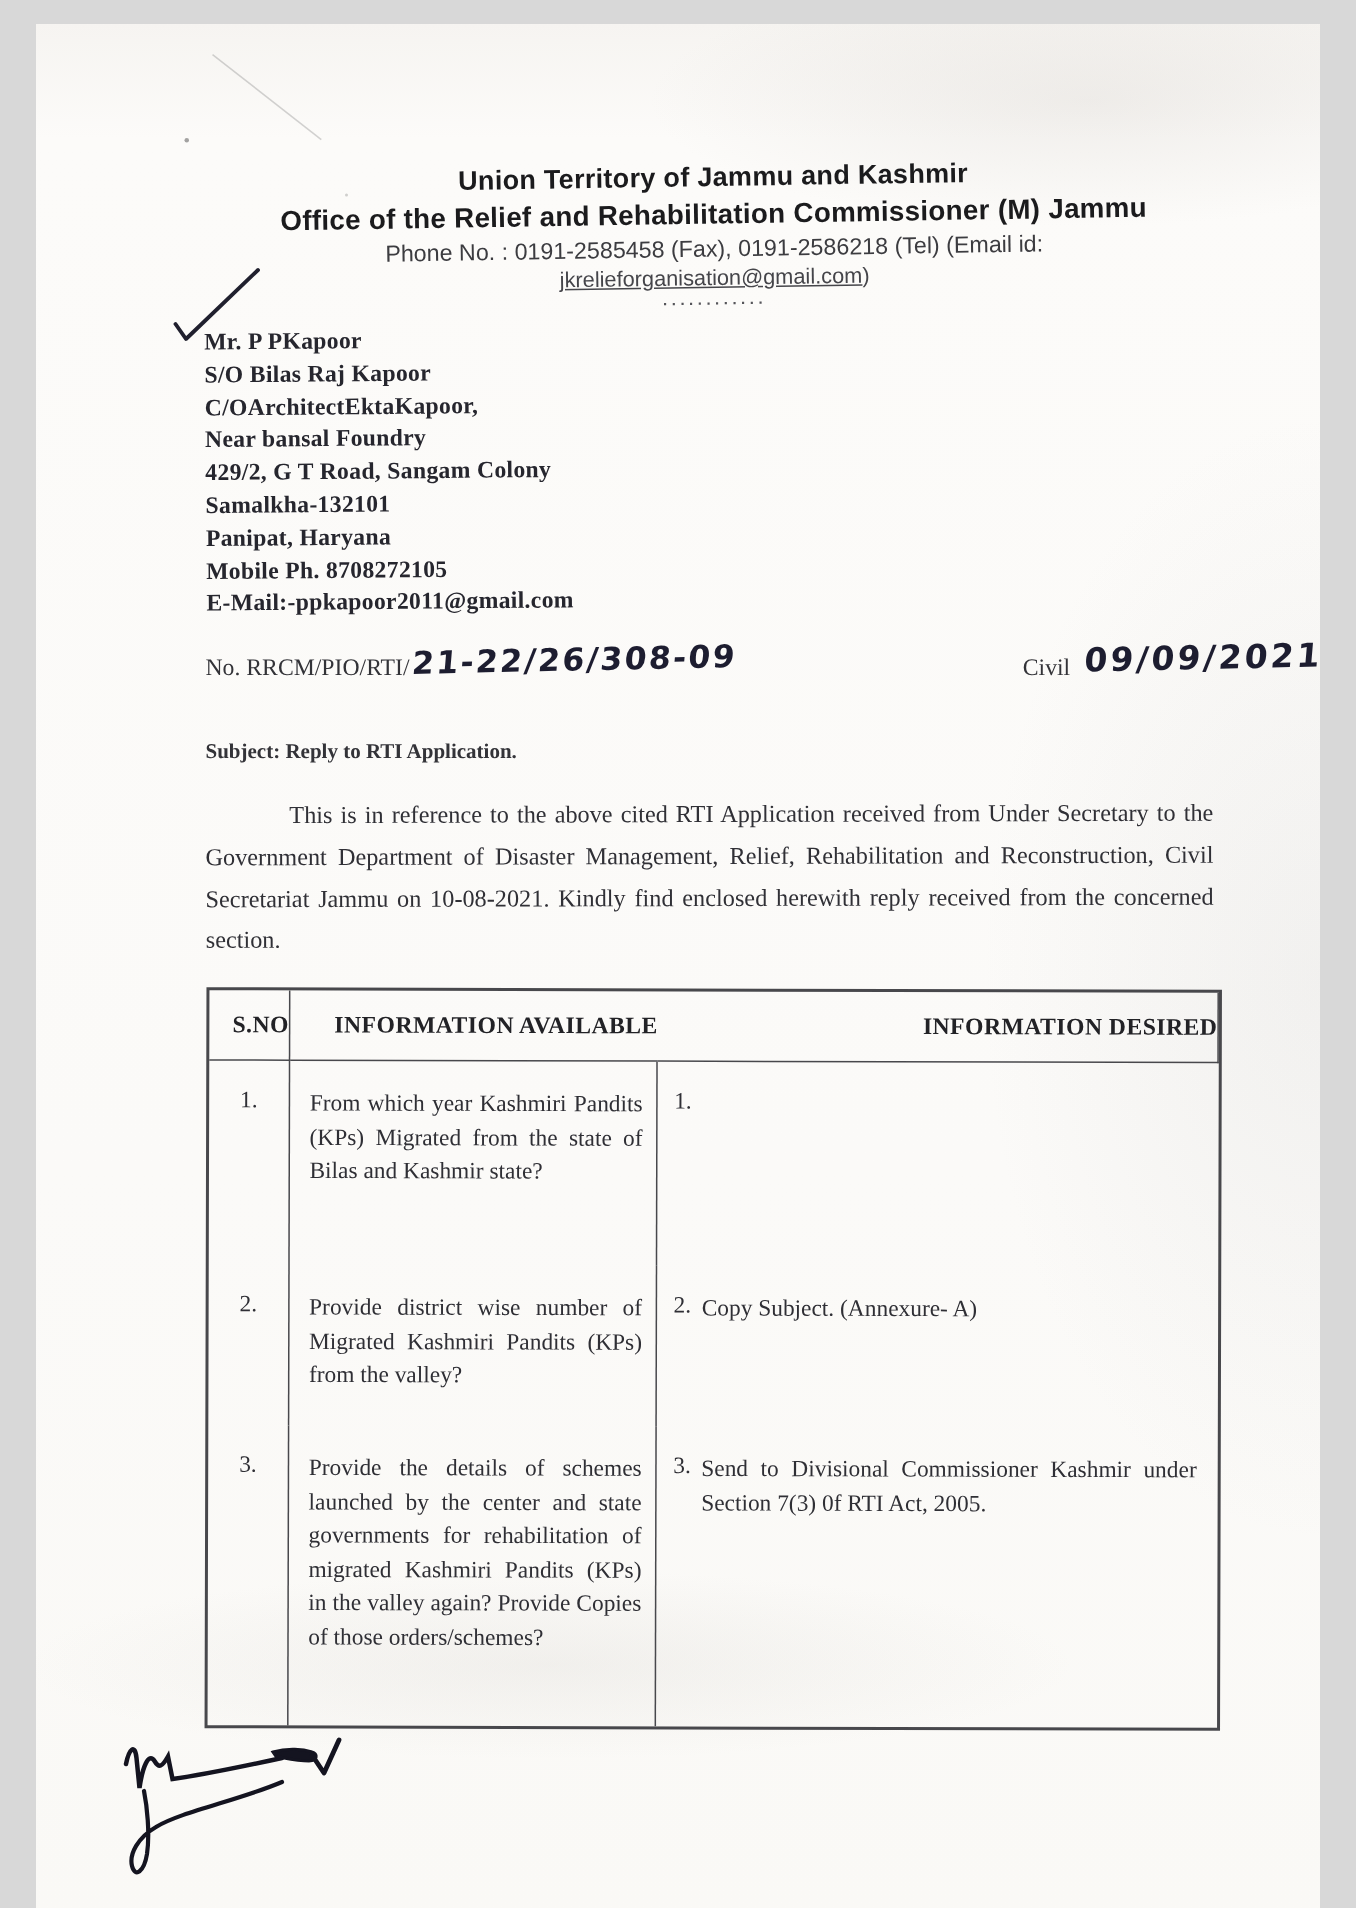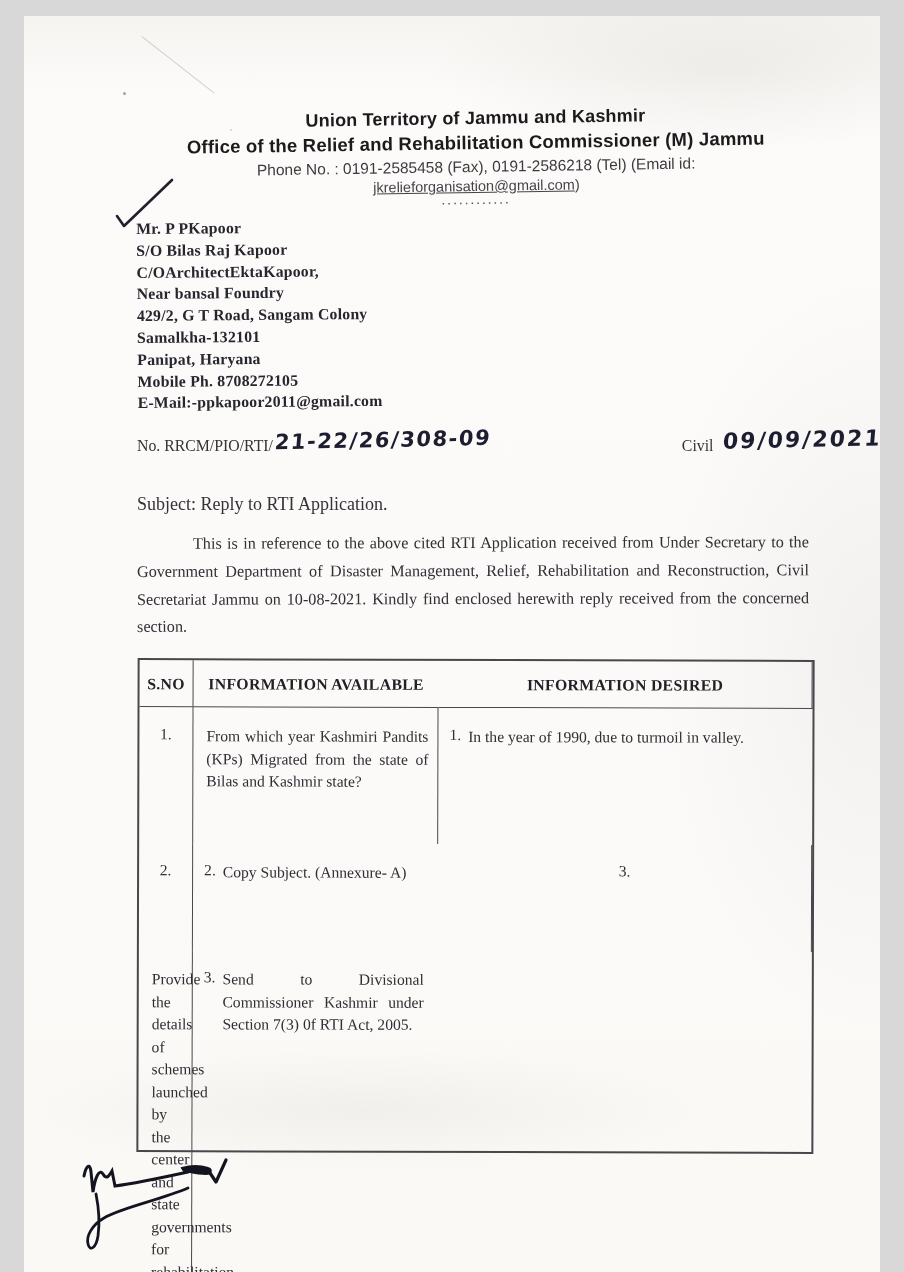--- a/index.html
+++ b/index.html
@@ -73,42 +73,42 @@
   .handwrite {
     font-family: "DejaVu Sans", sans-serif; font-weight: bold;
     color: #1d1d30; display: inline-block;
     transform: skewX(-6deg) rotate(-1.2deg);
     position: relative; top: -3px;
   }
   .hw-ref { font-size: 21px; letter-spacing: 1.5px; margin-left: 2px; }
   .hw-date { font-size: 22px; letter-spacing: 2px; margin-left: 10px; }
 
   
-  .subject { position: absolute; left: 113px; top: 478px; font-size: 18px; color: #333338; }
+  .subject { position: absolute; left: 113px; top: 478px; font-size: 14px; color: #333338; font-weight: bold; }
   .bodytext {
     position: absolute; left: 113px; top: 514px; width: 672px;
     font-size: 16.2px; line-height: 27.8px; color: #303036;
     text-align: justify; text-indent: 56px; transform: rotate(-0.15deg);
   }
 
   
   .rtitable {
     position: absolute; left: 113px; top: 643px; width: 677px; height: 494px;
     border: 2px solid #48484c;
     display: grid;
     grid-template-columns: 54px 245px 1fr;
     grid-template-rows: 47px 136px 107px 1fr;
     transform: rotate(0.15deg);
     background: transparent;
   }
   .cell { font-size: 15.6px; color: #2f2f35; }
   .v-line { border-right: 1.8px solid #48484c; }
   .h-line { border-bottom: 1.8px solid #48484c; }
   .th {
-    font-weight: bold; text-align: center; padding-top: 15px;
+    font-weight: bold; text-align: right; padding-top: 15px;
     font-size: 15.8px; color: #222226; letter-spacing: 0.3px;
   }
   .sno-cell { text-align: center; padding-top: 18px; }
   .des-cell { padding: 18px 9px 0 13px; text-align: justify; line-height: 22.5px; }
   .ans-cell { padding: 18px 14px 0 11px; display: flex; align-items: flex-start; }
   .ans-num { flex: 0 0 auto; margin-right: 7px; }
   .ans-text { text-align: justify; line-height: 22.5px; }
 
   
   .sig { position: absolute; left: 46px; top: 1128px; }
@@ -160,24 +160,24 @@
   <div class="rtitable">
 
     <div class="cell th v-line h-line">S.NO</div>
     <div class="cell th h-line">INFORMATION AVAILABLE</div>
     <div class="cell th v-line h-line">INFORMATION DESIRED</div>
 
     <div class="cell sno-cell v-line">1.</div>
     <div class="cell des-cell v-line">From which year Kashmiri Pandits (KPs) Migrated from the state of Bilas and Kashmir state?</div>
     <div class="cell ans-cell">
       <span class="ans-num">1.</span>
-      <span class="ans-text">In the year of 1990, due to turmoil in valley.</span>
     </div>
 
     <div class="cell sno-cell v-line r2">2.</div>
+    <div class="cell des-cell v-line r2">Provide district wise number of Migrated Kashmiri Pandits (KPs) from the valley?</div>
     <div class="cell ans-cell r2">
       <span class="ans-num">2.</span>
       <span class="ans-text">Copy Subject. (Annexure- A)</span>
     </div>
 
     <div class="cell sno-cell v-line r3">3.</div>
     <div class="cell des-cell v-line r3">Provide the details of schemes launched by the center and state governments for rehabilitation of migrated Kashmiri Pandits (KPs) in the valley again? Provide Copies of those orders/schemes?</div>
     <div class="cell ans-cell r3">
       <span class="ans-num">3.</span>
       <span class="ans-text">Send to Divisional Commissioner Kashmir under Section 7(3) 0f RTI Act, 2005.</span>

